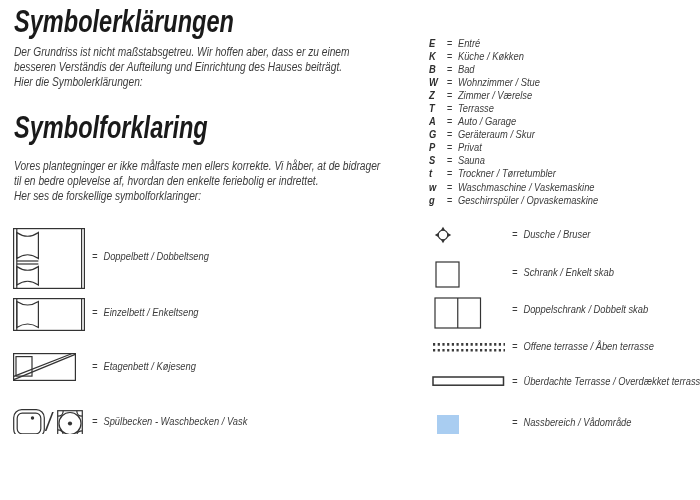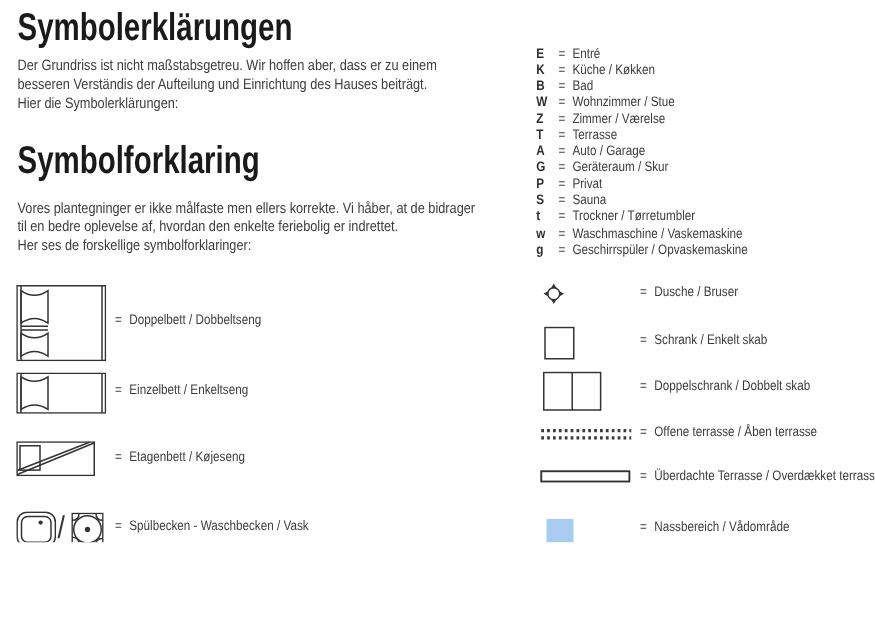--- a/index.html
+++ b/index.html
@@ -1,19 +1,20 @@
 <!DOCTYPE html>
 <html><head>
 <meta charset="utf-8">
 <style>
   html,body { margin:0; padding:0; }
   body { font-family: "Liberation Sans", sans-serif; background:#fff; }
   #page {
     position:relative; width:700px; height:434px; background:#ffffff;
     overflow:hidden;
+    font-style:italic;
   }
   .h1 {
     position:absolute; font-size:31px; font-weight:bold; color:#1a1a1a;
     transform:scaleX(0.76); transform-origin:0 0; white-space:nowrap;
     letter-spacing:0;
   }
   .para {
     position:absolute; font-size:12px; line-height:15px; color:#3c3c3c;
     transform:scaleX(0.85); transform-origin:0 0; white-space:nowrap;
   }

